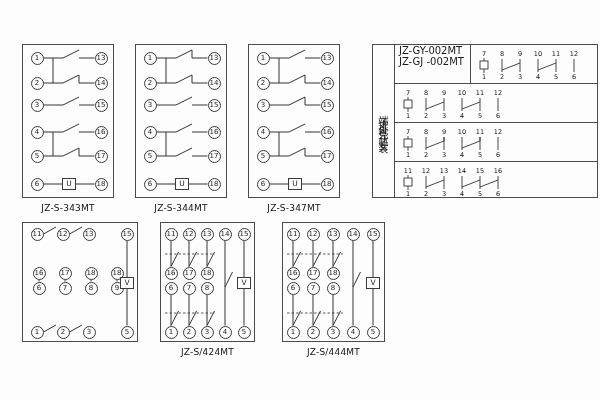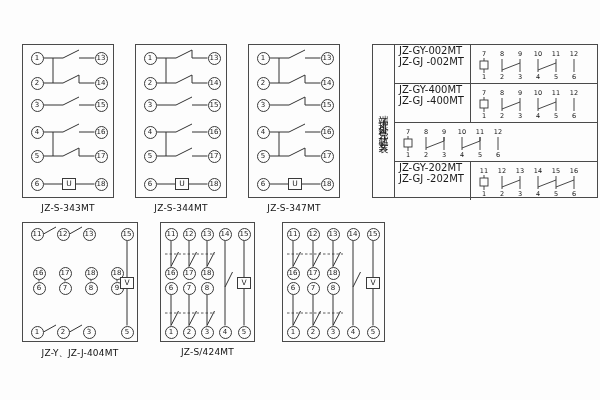--- a/index.html
+++ b/index.html
@@ -114,24 +114,20 @@
             <text x="101" y="11" text-anchor="middle">12</text>
             <text x="11" y="34" text-anchor="middle">1</text>
             <text x="29" y="34" text-anchor="middle">2</text>
             <text x="47" y="34" text-anchor="middle">3</text>
             <text x="65" y="34" text-anchor="middle">4</text>
             <text x="83" y="34" text-anchor="middle">5</text>
             <text x="101" y="34" text-anchor="middle">6</text>
           </svg>
       </div>
       <div class="trow">
-        <div class="models">
-          <div>JZ-GY-400MT</div>
-          <div>JZ-GJ -400MT</div>
-        </div>
         <svg class="minidiag" width="118" height="38" viewBox="0 0 118 38">
           <rect x="7" y="16" width="8" height="8"></rect>
           <path d="M11 13 V16 M11 24 V28 M29 14 V27 M47 14 V27 M29 25 L47 18 M65 14 V27 M83 14 V27 M65 25 L83 18 M101 14 V27"></path>
         <text x="11" y="11" text-anchor="middle">7</text>
             <text x="29" y="11" text-anchor="middle">8</text>
             <text x="47" y="11" text-anchor="middle">9</text>
             <text x="65" y="11" text-anchor="middle">10</text>
             <text x="83" y="11" text-anchor="middle">11</text>
             <text x="101" y="11" text-anchor="middle">12</text>
             <text x="11" y="34" text-anchor="middle">1</text>
@@ -154,24 +150,20 @@
             <text x="101" y="11" text-anchor="middle">12</text>
             <text x="11" y="34" text-anchor="middle">1</text>
             <text x="29" y="34" text-anchor="middle">2</text>
             <text x="47" y="34" text-anchor="middle">3</text>
             <text x="65" y="34" text-anchor="middle">4</text>
             <text x="83" y="34" text-anchor="middle">5</text>
             <text x="101" y="34" text-anchor="middle">6</text>
           </svg>
       </div>
       <div class="trow">
-        <div class="models">
-          <div>JZ-GY-202MT</div>
-          <div>JZ-GJ -202MT</div>
-        </div>
         <svg class="minidiag" width="118" height="38" viewBox="0 0 118 38">
           <rect x="7" y="16" width="8" height="8"></rect>
           <path d="M11 13 V16 M11 24 V28 M29 14 V27 M47 14 V27 M29 25 L47 18 M65 14 V27 M83 14 V27 M65 25 L83 18 M101 14 V27 M83 25 L101 18"></path>
         <text x="11" y="11" text-anchor="middle">11</text>
             <text x="29" y="11" text-anchor="middle">12</text>
             <text x="47" y="11" text-anchor="middle">13</text>
             <text x="65" y="11" text-anchor="middle">14</text>
             <text x="83" y="11" text-anchor="middle">15</text>
             <text x="101" y="11" text-anchor="middle">16</text>
             <text x="11" y="34" text-anchor="middle">1</text>
@@ -201,21 +193,20 @@
         <div class="term" style="left: 9.5px; top: 58.5px;">6</div>
         <div class="term" style="left: 35.5px; top: 58.5px;">7</div>
         <div class="term" style="left: 61.5px; top: 58.5px;">8</div>
         <div class="term" style="left: 87.5px; top: 58.5px;">9</div>
         <div class="term" style="left: 7.5px; top: 102.5px;">1</div>
         <div class="term" style="left: 33.5px; top: 102.5px;">2</div>
         <div class="term" style="left: 59.5px; top: 102.5px;">3</div>
         <div class="term" style="left: 97.5px; top: 102.5px;">5</div>
         <div class="coil" style="left: 97px; top: 54px;">V</div>
       </div>
-    <div class="caption">JZ-Y、JZ-J-404MT</div>
   </div>
 
   <div class="panel" style="left:160px;top:222px;width:95px">
     <div class="pbox" style="width:95px;height:120px">
       <svg width="95" height="120" viewBox="0 0 95 120">
         <path d="M10 17.5 V43.5 M10 43.5 L17.5 29 M10 71.5 V102.5 M10 102.5 L17.5 88 M28 17.5 V43.5 M28 43.5 L35.5 29 M28 71.5 V102.5 M28 102.5 L35.5 88 M46 17.5 V43.5 M46 43.5 L53.5 29 M46 71.5 V102.5 M46 102.5 L53.5 88 M64 17.5 V102.5 M64 64 L71.5 49 M83 17.5 V54 M83 66 V102.5"></path>
         <path class="dash" d="M4 31 H54 M4 90 H54"></path>
       </svg>
     <div class="term" style="left: 3.5px; top: 4.5px;">11</div>
         <div class="term" style="left: 21.5px; top: 4.5px;">12</div>
@@ -255,15 +246,16 @@
         <div class="term" style="left: 3.5px; top: 58.5px;">6</div>
         <div class="term" style="left: 23.5px; top: 58.5px;">7</div>
         <div class="term" style="left: 43.5px; top: 58.5px;">8</div>
         <div class="term" style="left: 3.5px; top: 102.5px;">1</div>
         <div class="term" style="left: 23.5px; top: 102.5px;">2</div>
         <div class="term" style="left: 43.5px; top: 102.5px;">3</div>
         <div class="term" style="left: 63.5px; top: 102.5px;">4</div>
         <div class="term" style="left: 83.5px; top: 102.5px;">5</div>
         <div class="coil" style="left: 83px; top: 54px;">V</div>
       </div>
+    <div class="caption">JZ-S/444MT</div>
   </div>
 
 </div>
 
 </body></html>

